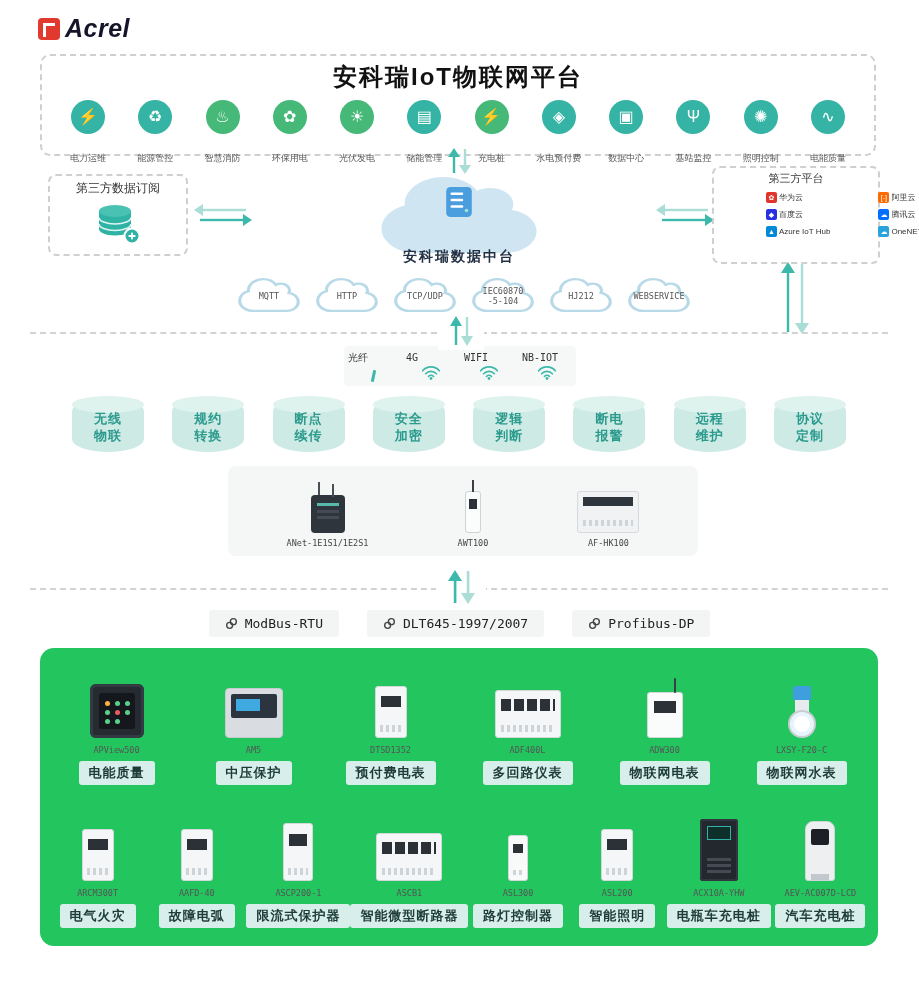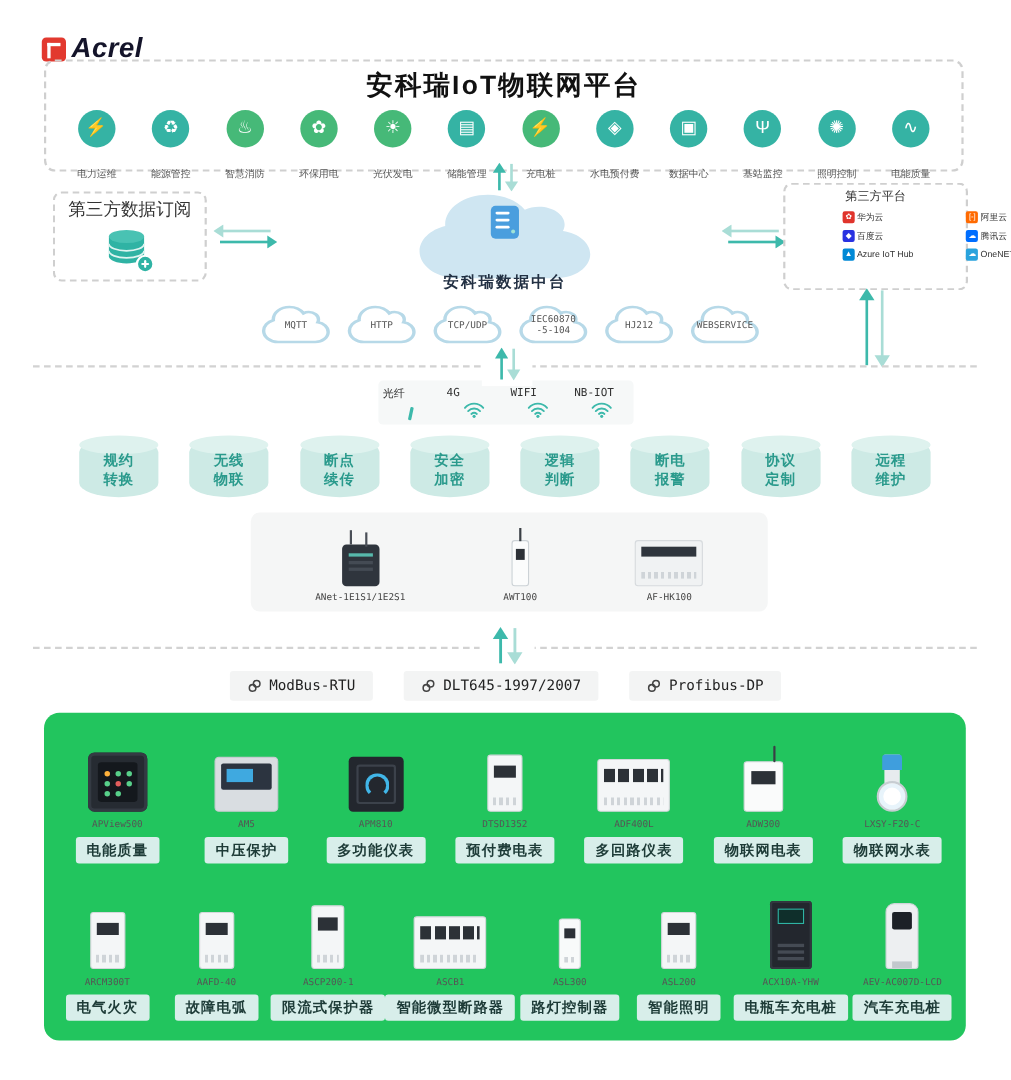--- a/index.html
+++ b/index.html
@@ -1,21 +1,21 @@
 <!DOCTYPE html>
 <html><head>
 <meta charset="utf-8">
 <style>
   * { margin:0; padding:0; box-sizing:border-box; }
   html,body { background:#fff; }
   .page { position:relative; width:919px; height:982px; background:#fff; overflow:hidden;
           font-family:"Liberation Sans", sans-serif; color:#222; }
 
   
-  .logo { position:absolute; left:38px; top:30px; display:flex; align-items:center; gap:5px; }
+  .logo { position:absolute; left:38px; top:14px; display:flex; align-items:center; gap:5px; }
   .logo-mark { width:22px; height:22px; background:#e2392f; border-radius:4px; position:relative; }
   .logo-mark::after { content:''; position:absolute; left:5px; top:5px; width:9px; height:11px;
                       border-left:3px solid #fff; border-top:3px solid #fff; }
   .logo-text { font-size:25px; font-weight:800; font-style:italic; color:#14142a; letter-spacing:.5px; }
 
   
   .platform { position:absolute; left:40px; top:54px; width:836px; height:102px;
               border:2px dashed #cfcfcf; border-radius:10px; }
   .platform-title { text-align:center; font-size:24px; font-weight:bold; color:#111;
                     margin-top:5px; letter-spacing:2px; }
@@ -26,21 +26,21 @@
   .app-label { font-size:9px; color:#555; margin-top:18px; white-space:nowrap; }
 
   
   .abs { position:absolute; }
   .arrowpad { background:#fff; padding:0 8px; z-index:3; }
   .divider { position:absolute; left:30px; width:858px; border-top:2px dashed #d2d2d2; z-index:1; }
 
   
   .subbox { position:absolute; left:48px; top:174px; width:140px; height:82px;
             border:2px dashed #cfcfcf; border-radius:8px; text-align:center; }
-  .box-title { font-size:16px; color:#333; margin-top:4px; }
+  .box-title { font-size:12px; color:#333; margin-top:4px; }
   .subbox svg { margin-top:5px; }
 
   .cloudc { position:absolute; left:379px; top:170px; width:160px; height:100px; }
   .bigcloud { width:160px; height:90px; display:block; }
   .server { position:absolute; left:66px; top:16px; }
   .cloud-label { position:absolute; left:0; bottom:4px; width:100%; text-align:center;
                  font-size:14px; font-weight:bold; color:#223043; letter-spacing:2px; }
 
   .tpbox { position:absolute; left:712px; top:166px; width:168px; height:98px;
            border:2px dashed #cfcfcf; border-radius:8px; }
@@ -427,32 +427,32 @@
         <circle cx="12" cy="16.2" r="1.7" fill="#3db9ab"></circle>
       </svg>
 
     </div>
   </div>
     </div>
 
   <div class="features" id="features">
       <div class="feature">
     <div class="cyl">
+      <div class="cyl-label">无线
+物联</div>
+    </div>
+  </div>
+      <div class="feature">
+    <div class="cyl">
       <div class="cyl-label">规约
 转换</div>
     </div>
   </div>
       <div class="feature">
     <div class="cyl">
-      <div class="cyl-label">无线
-物联</div>
-    </div>
-  </div>
-      <div class="feature">
-    <div class="cyl">
       <div class="cyl-label">断点
 续传</div>
     </div>
   </div>
       <div class="feature">
     <div class="cyl">
       <div class="cyl-label">安全
 加密</div>
     </div>
   </div>
@@ -463,28 +463,28 @@
     </div>
   </div>
       <div class="feature">
     <div class="cyl">
       <div class="cyl-label">断电
 报警</div>
     </div>
   </div>
       <div class="feature">
     <div class="cyl">
+      <div class="cyl-label">远程
+维护</div>
+    </div>
+  </div>
+      <div class="feature">
+    <div class="cyl">
       <div class="cyl-label">协议
 定制</div>
-    </div>
-  </div>
-      <div class="feature">
-    <div class="cyl">
-      <div class="cyl-label">远程
-维护</div>
     </div>
   </div>
     </div>
 
   <div class="gwbox" id="gateways">
       <div class="gw">
     <div class="gw-fig">
       <span class="dev v-anet"></span>
     </div>
     <div class="gw-model">ANet-1E1S1/1E2S1</div>
@@ -548,27 +548,20 @@
   </div>
         <div class="dcell">
     <div class="dcell-fig">
       <span class="dev v-relay"></span>
     </div>
     <div class="dcell-model">AM5</div>
     <div class="dcell-chip">中压保护</div>
   </div>
         <div class="dcell">
     <div class="dcell-fig">
-      <span class="dev v-meter-dark"></span>
-    </div>
-    <div class="dcell-model">APM810</div>
-    <div class="dcell-chip">多功能仪表</div>
-  </div>
-        <div class="dcell">
-    <div class="dcell-fig">
       <span class="dev v-din"></span>
     </div>
     <div class="dcell-model">DTSD1352</div>
     <div class="dcell-chip">预付费电表</div>
   </div>
         <div class="dcell">
     <div class="dcell-fig">
       <span class="dev v-din-wide"></span>
     </div>
     <div class="dcell-model">ADF400L</div>

